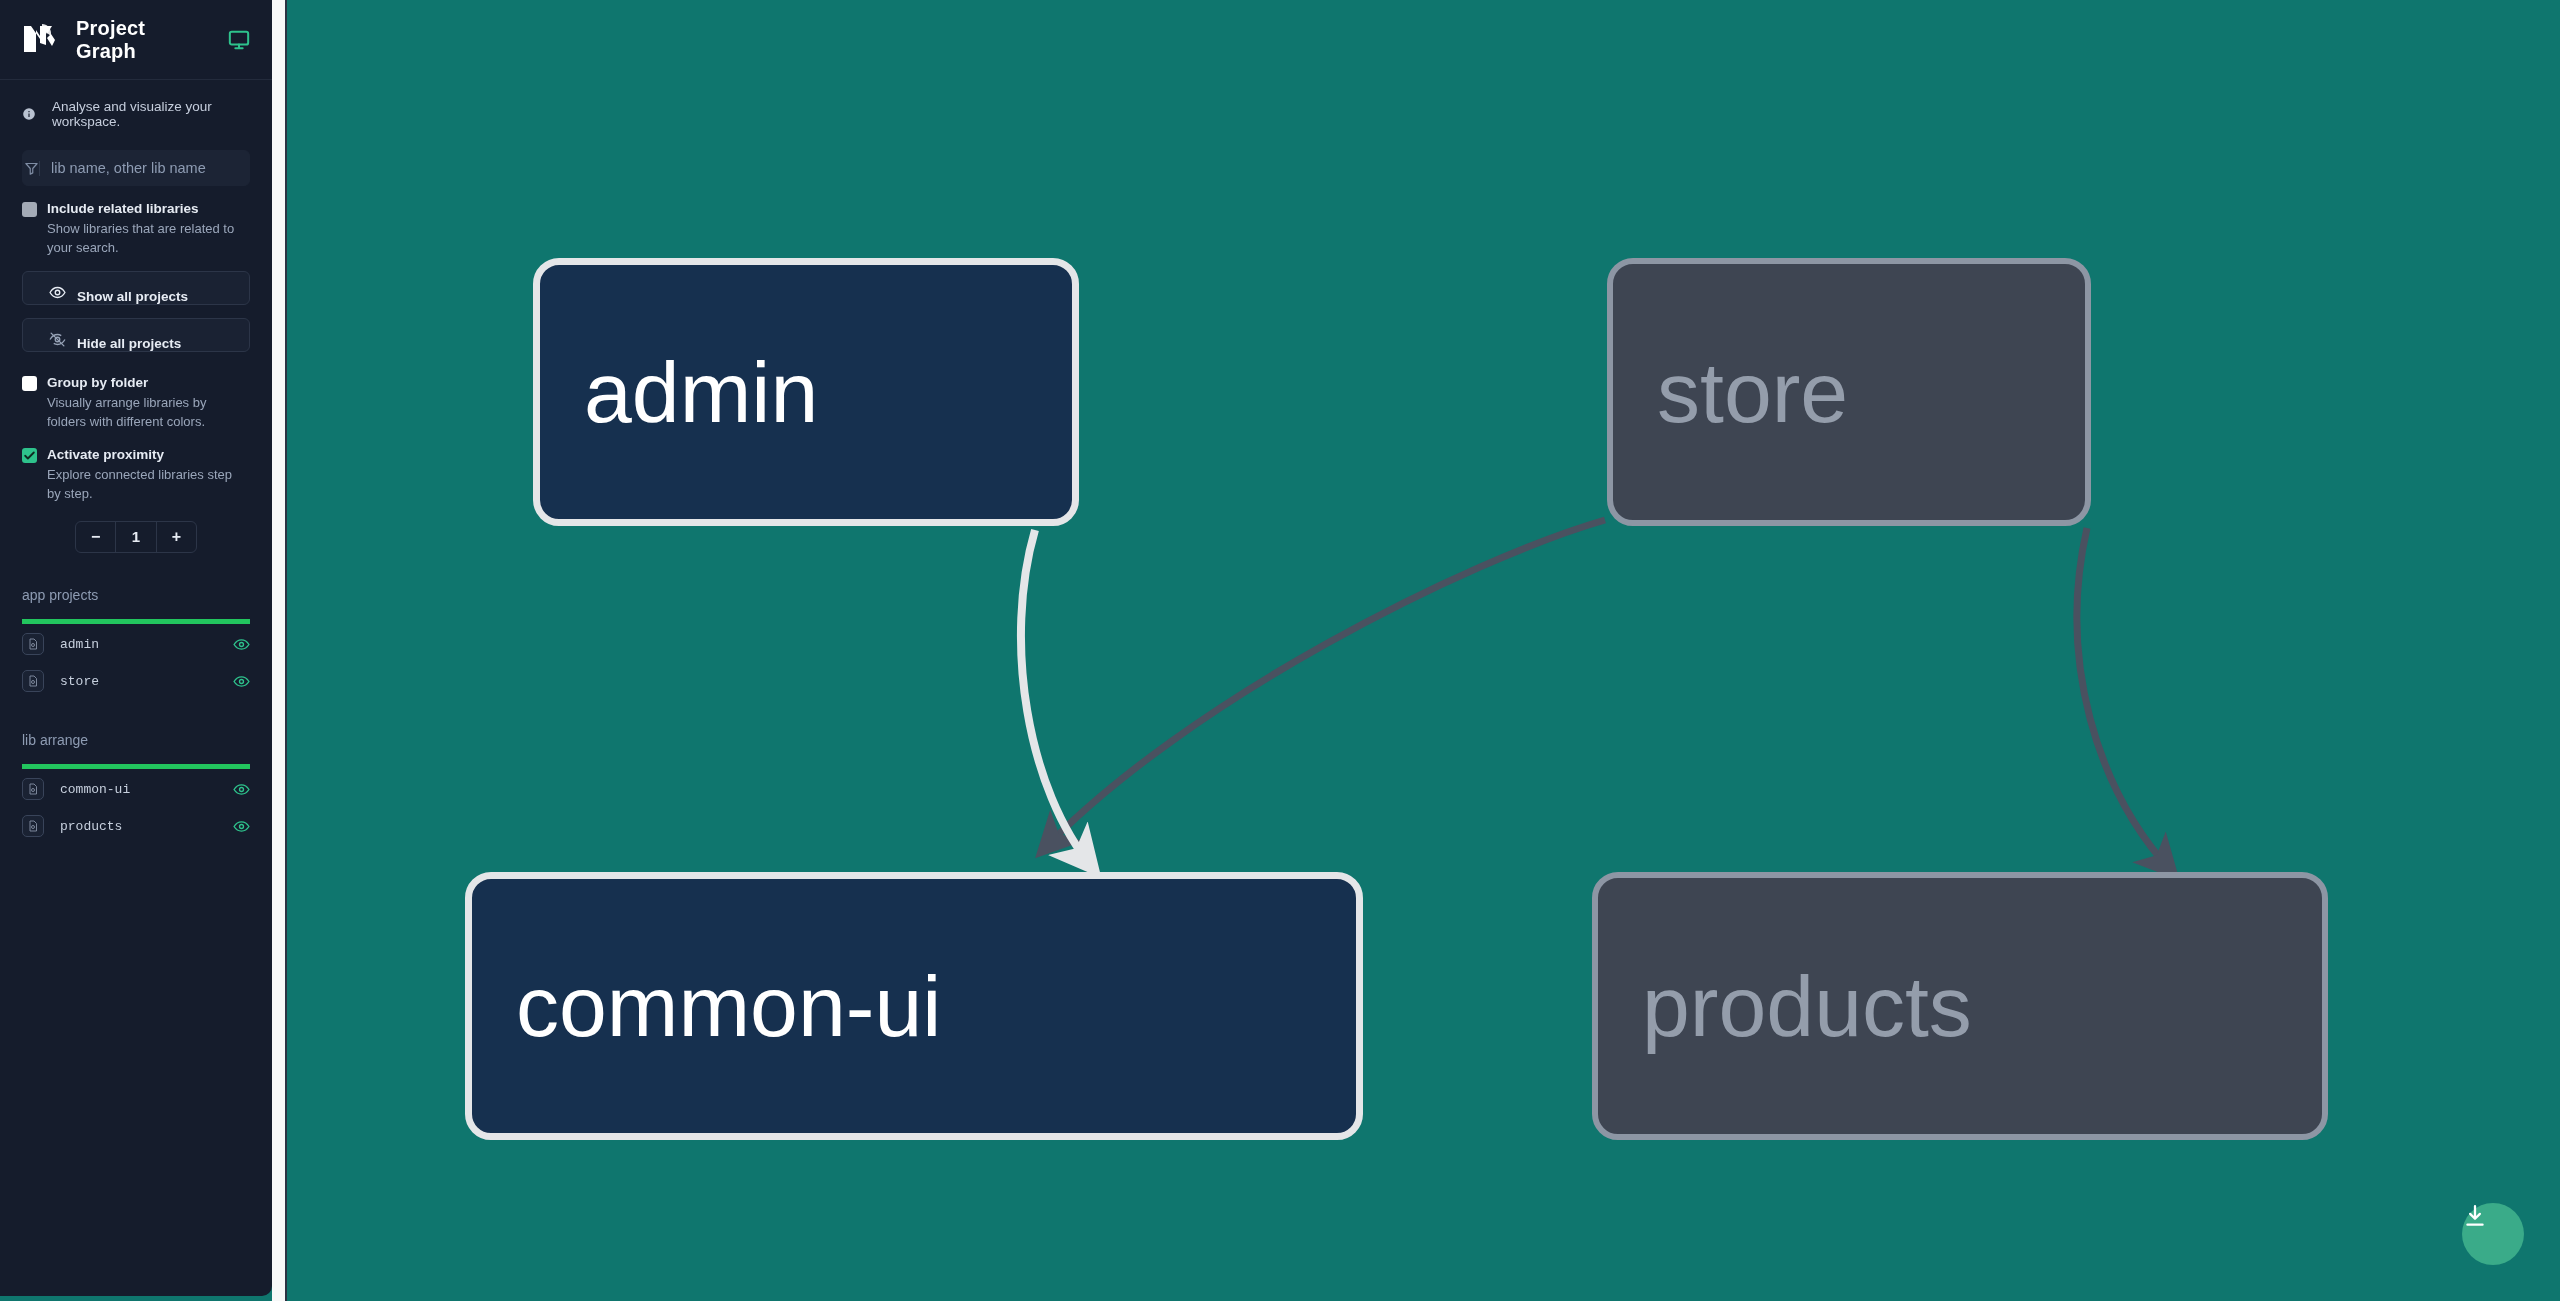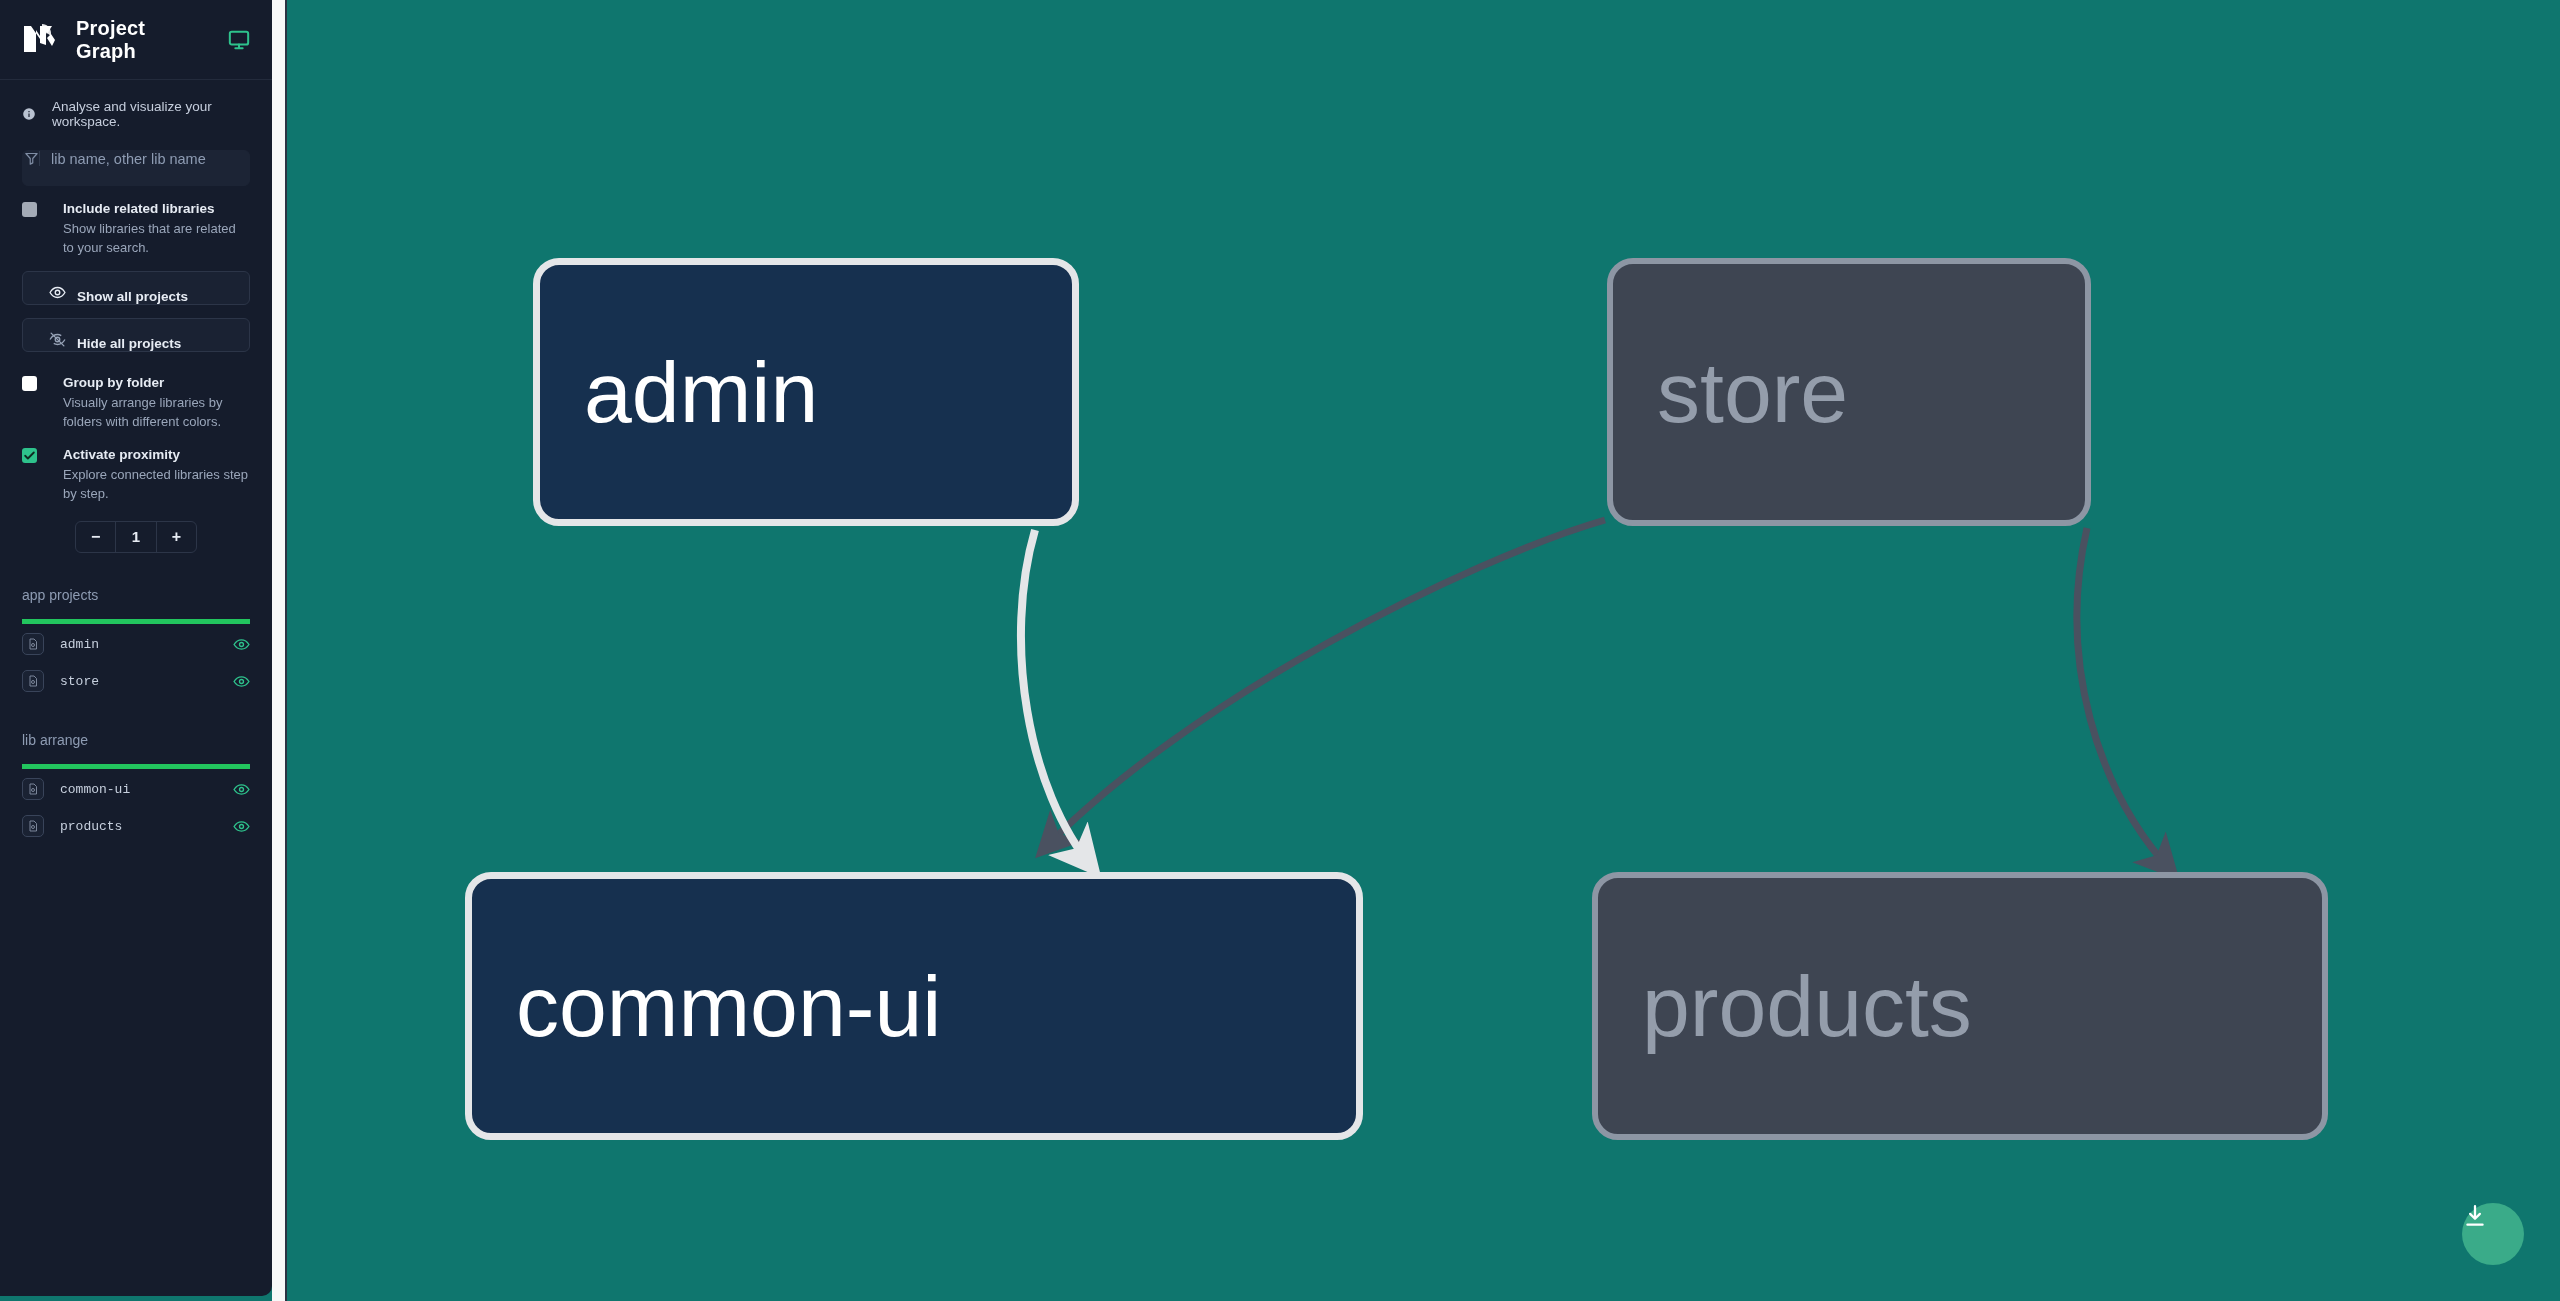--- a/index.html
+++ b/index.html
@@ -45,41 +45,41 @@
     display: flex; align-items: center; gap: 16px;
     padding: 19px 22px 0 22px;
     font-size: 13.5px; color: #c6cedd;
   }
   .info-ico { width: 14px; height: 14px; flex: none; }
 
   .sb-body { padding: 0 22px; }
 
   .search-wrap {
     margin-top: 21px;
-    display: flex; align-items: flex-start;
+    display: flex; align-items: center;
     height: 36px;
     background: #1c2435;
     border-radius: 6px;
     overflow: hidden;
     border: 1px solid #1c2435;
   }
   .search-icon-box {
     width: 33px; display: flex; align-items: center; justify-content: center;
     border-right: 1px solid #303a4d;
   }
   .funnel-ico { width: 15px; height: 15px; }
   .search-input {
     flex: 1; background: transparent; border: none; outline: none;
     color: #dbe2ee; font-size: 14.5px;
     font-family: "Liberation Sans", sans-serif;
     padding: 0 11px;
   }
   .search-input::placeholder { color: #8e9cb3; }
 
-  .check-row { display: flex; gap: 26px; margin-top: 14px; align-items: flex-start; }
+  .check-row { display: flex; gap: 10px; margin-top: 14px; align-items: flex-start; }
   .cbox {
     width: 15px; height: 15px; flex: none; margin-top: 2px;
     border-radius: 3px; background: #fff;
     display: flex; align-items: center; justify-content: center;
   }
   .cbox.grey { background: #a3aab6; }
   .cbox.green { background: #2ec28c; }
   .cbox svg { width: 13px; height: 13px; }
   .check-label { font-size: 13.5px; font-weight: 700; color: #e6ebf3; line-height: 1.35; }
   .check-desc { font-size: 13px; color: #9aa6ba; line-height: 1.45; margin-top: 2px; max-width: 195px; }

